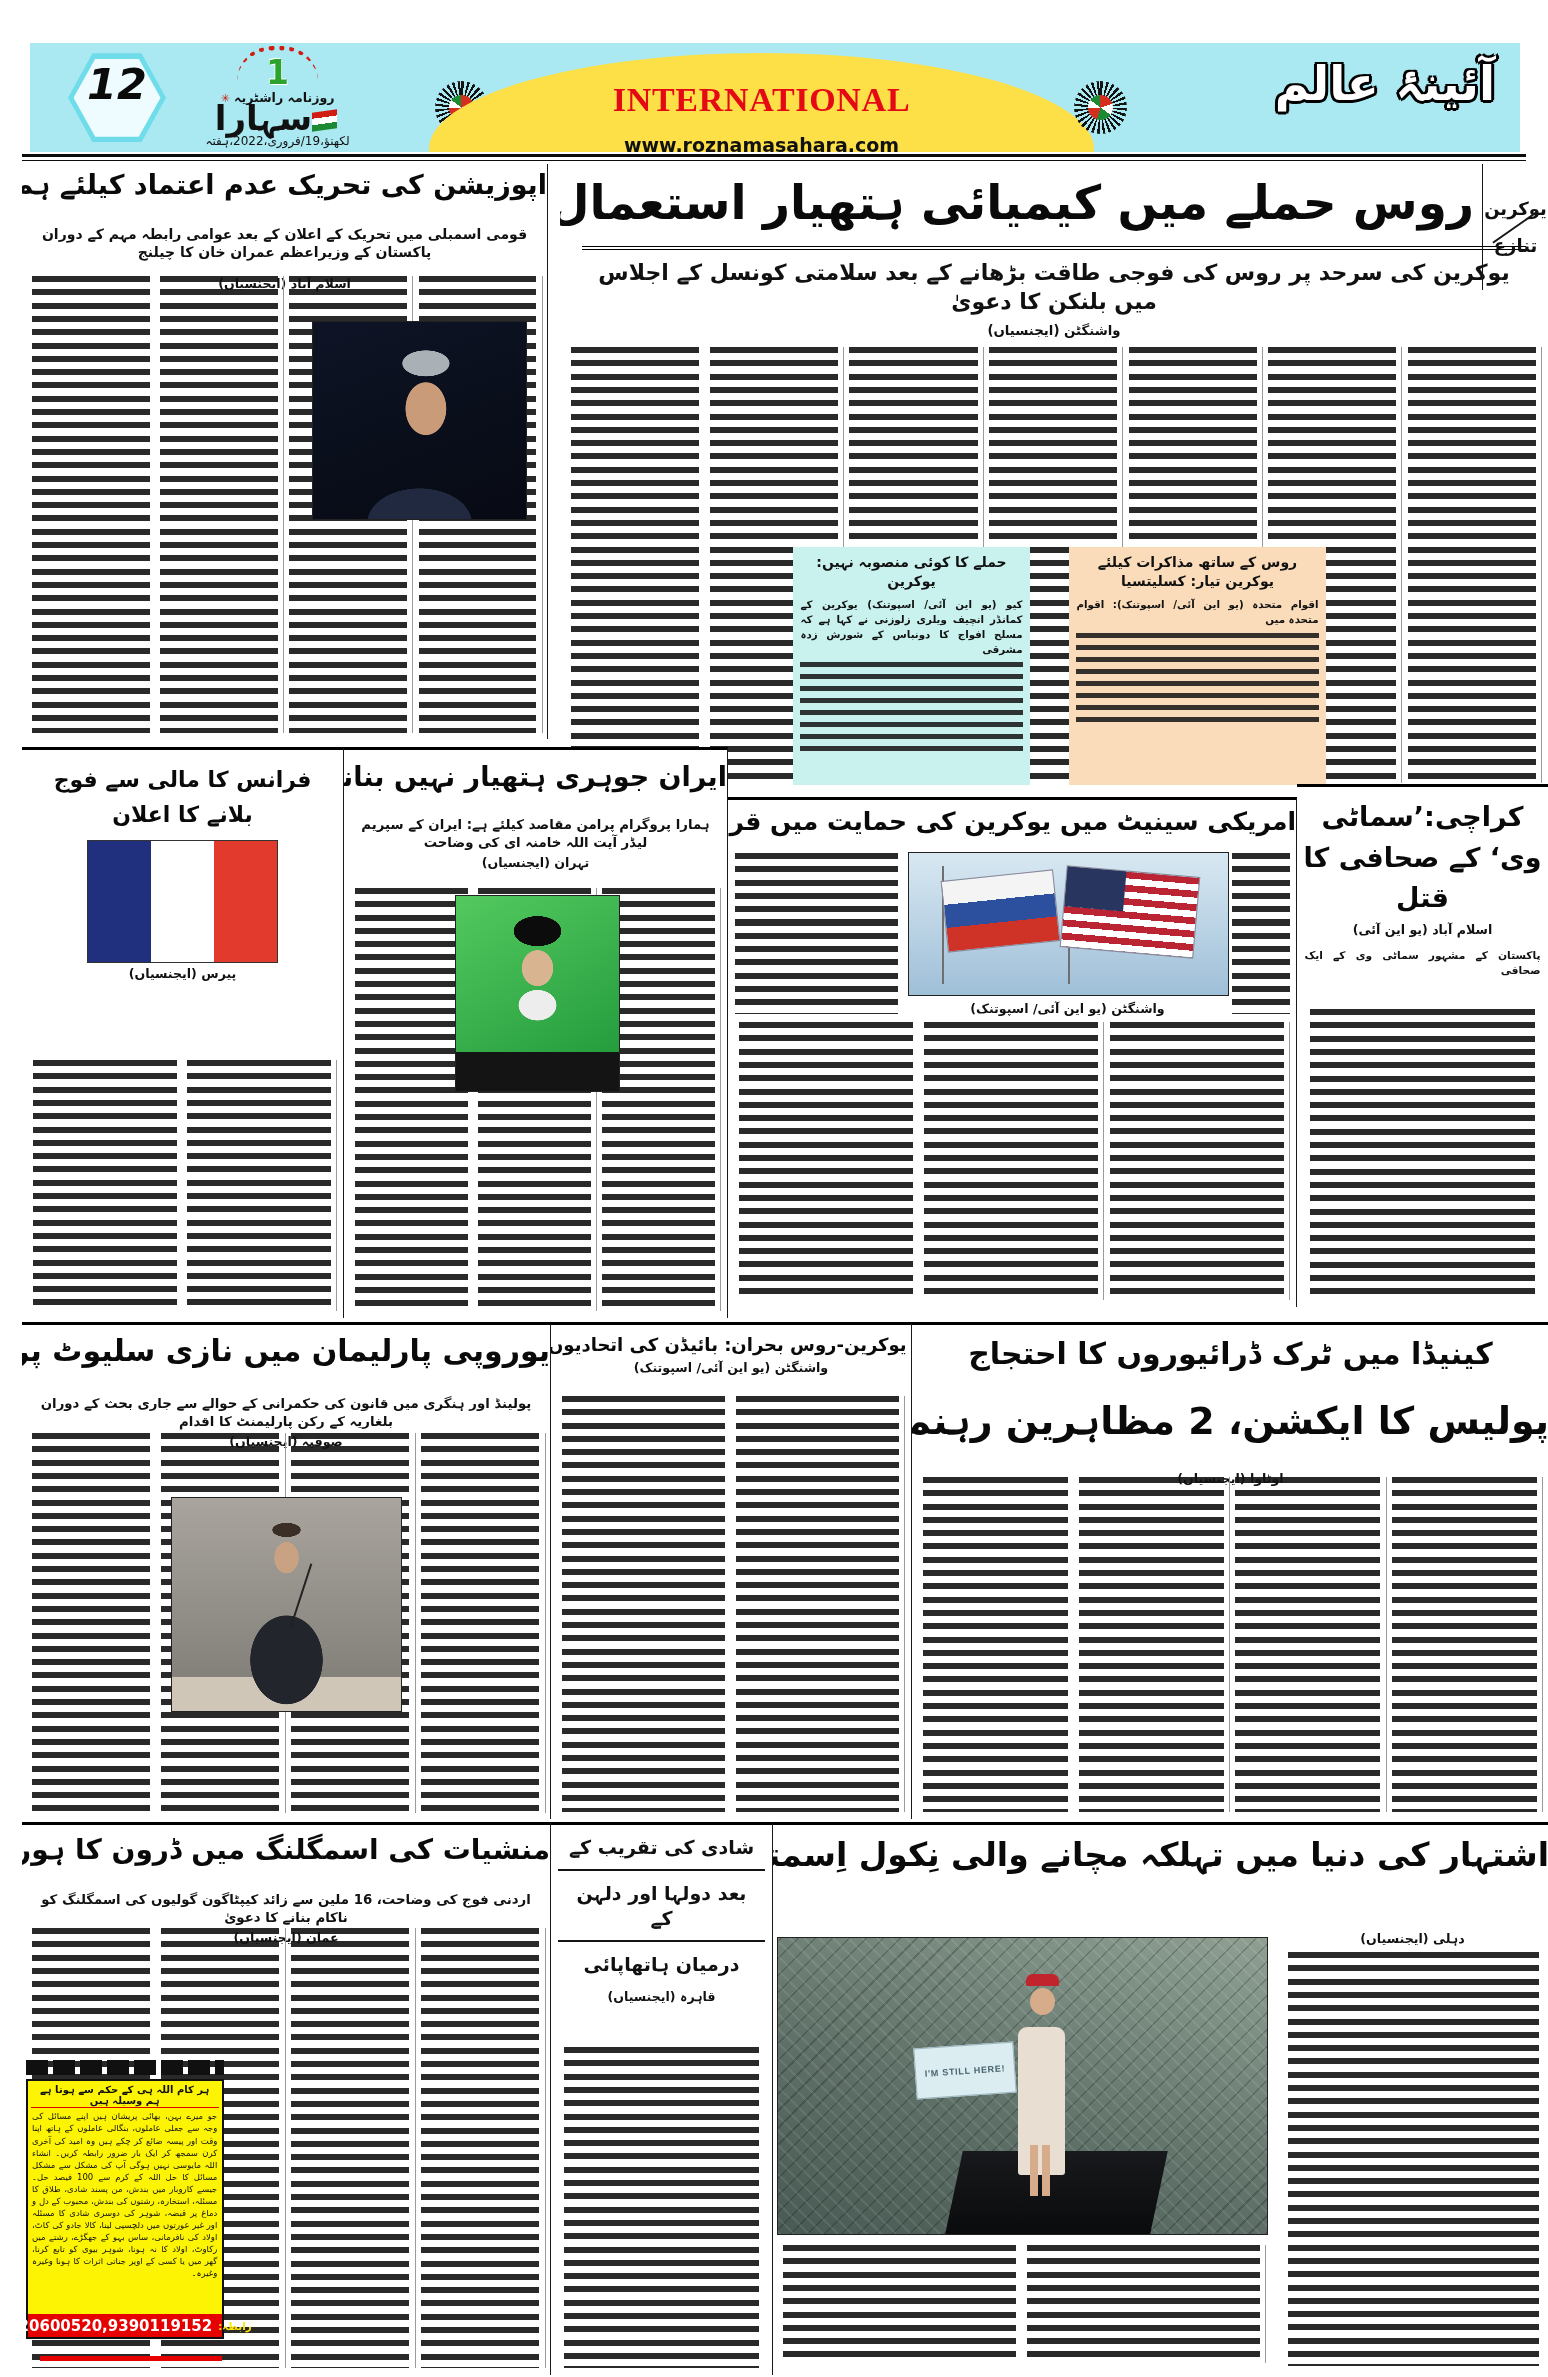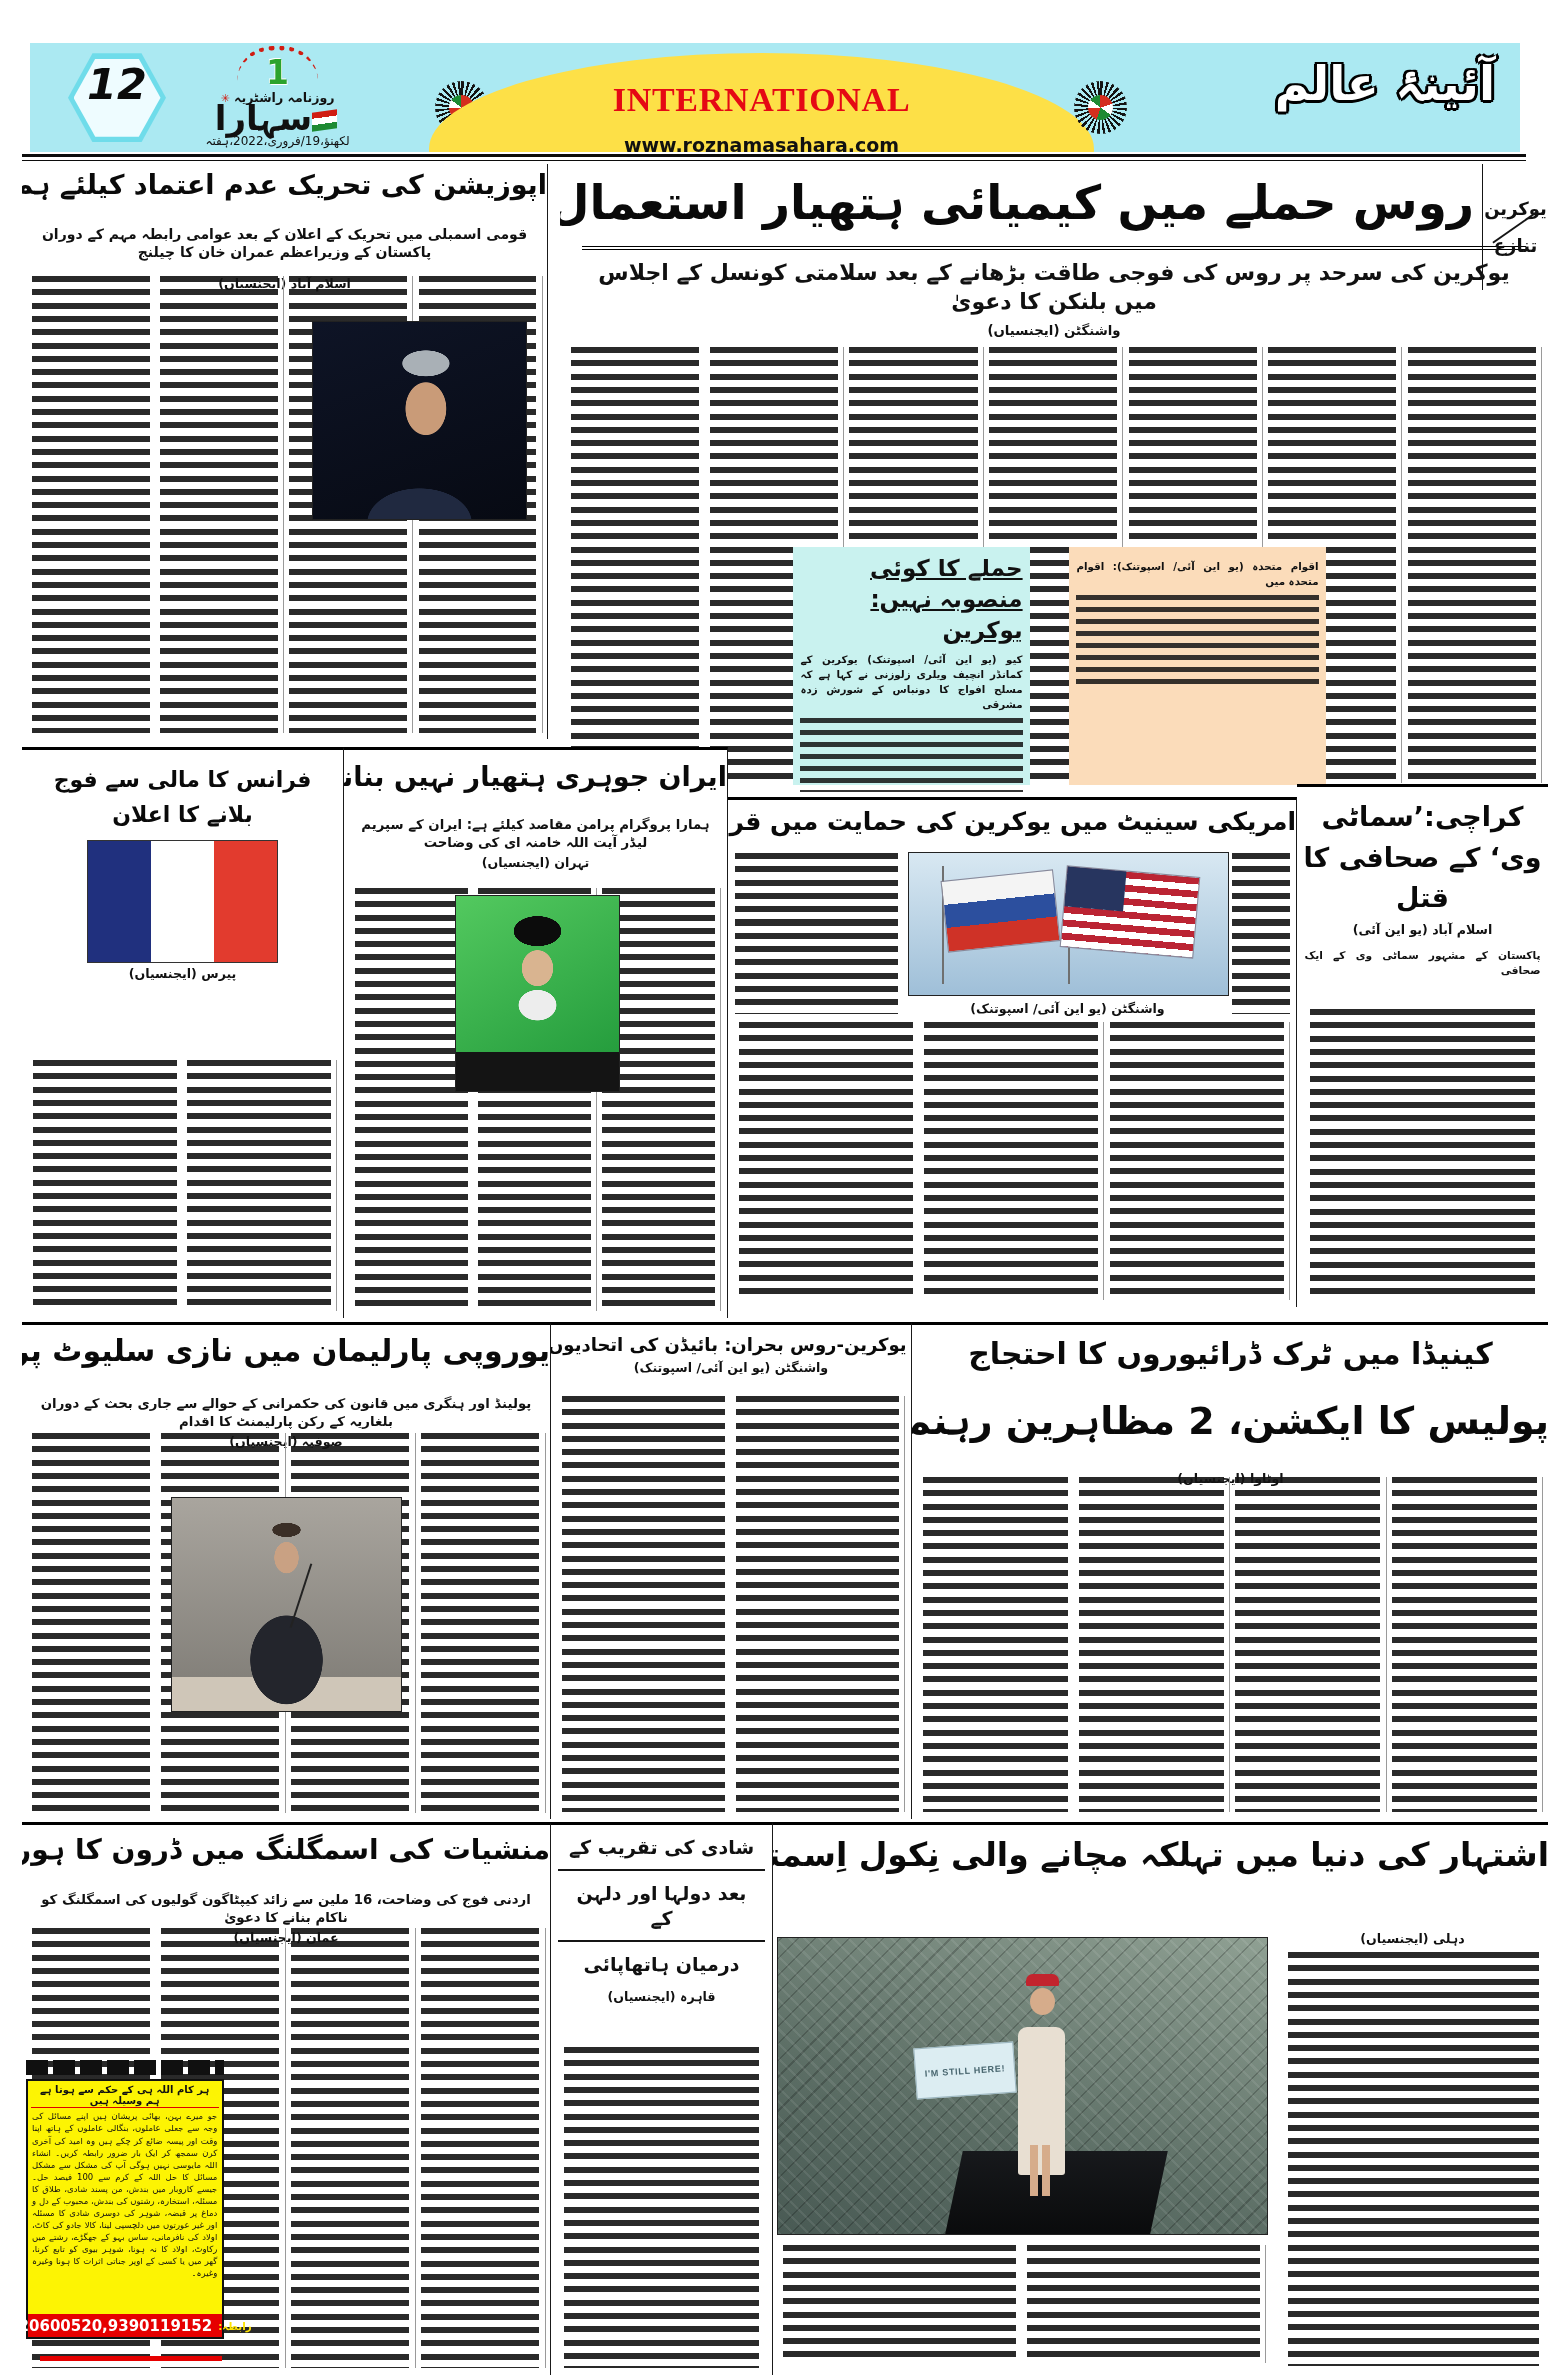--- a/index.html
+++ b/index.html
@@ -68,21 +68,21 @@
   #kick{position:absolute;right:0;top:0;width:65px;height:126px;border-right:0;border-left:1.5px solid #151515;
         display:flex;flex-direction:column;align-items:center;justify-content:center;font-weight:bold;font-size:18px;direction:rtl;}
   #kick .slash{width:55px;height:2.2px;background:#151515;transform:rotate(-35deg);margin:7.4px 0;}
   #st-main .hl.big{font-size:47px;margin:10.3px 74px 0 7.4px;white-space:nowrap;}
   #st-main .sub{font-size:22px;margin:13.3px 22px 0;border-top:4.4px double #000;padding-top:7.4px;}
   #st-main .byline{font-size:13.3px;margin-top:6px;}
   #st-main .cols{top:183px;left:6px;right:6px;bottom:9px;}
   .nbox{position:absolute;top:383px;height:238px;padding:6px 7.4px;box-sizing:border-box;direction:rtl;}
   #box-talks{right:222px;width:257px;background:#fbdcba;}
   #box-noplan{left:233px;width:237px;background:#c9f2ef;}
-  .nbox .bt{font-size:23px;font-weight:bold;text-align:right;line-height:1.35;text-decoration:underline;}
+  .nbox .bt{font-size:14px;font-weight:bold;text-align:center;line-height:1.35;}
   .nbox .bl{font-size:10.3px;font-weight:bold;text-align:justify;margin-top:6px;line-height:1.45;}
   .nbox .fill{height:89px;margin-top:6px;background-image:repeating-linear-gradient(to bottom,rgba(18,18,18,.85) 0 5.2px,rgba(0,0,0,0) 5.2px 12px);}
 
   
   #st-senate{left:728px;top:797px;width:569px;height:510px;}
   #st-senate .hl{font-size:25px;white-space:nowrap;margin-top:6px;}
   #ph-flags{left:180px;top:52px;width:319px;height:142px;background:linear-gradient(#d8e8f2 0%,#9fbfd8 100%);}
   #ph-flags .pole{position:absolute;width:2.2px;height:118px;background:#6f6f6f;top:13.3px;}
   #ph-flags .flag-ru{position:absolute;left:35px;top:22px;width:111px;height:70px;border:0.7px solid #889;
       background:linear-gradient(#f4f4f4 0 33%,#2c4f9e 33% 66%,#cf3227 66% 100%);transform:rotate(-6deg);}
@@ -261,20 +261,21 @@
           <div class="c"></div>
         </div>
       <div class="cw">
           <div class="c"></div>
         </div>
       <div class="cw">
           <div class="c"></div>
         </div>
     </div>
     <div class="nbox" id="box-talks">
+      <div class="bt">روس کے ساتھ مذاکرات کیلئے یوکرین تیار: کسلیتسیا</div>
       <div class="bl">اقوام متحدہ (یو این آئی/ اسپوتنک): اقوام متحدہ میں</div>
       <div class="fill"></div>
     </div>
     <div class="nbox" id="box-noplan">
       <div class="bt">حملے کا کوئی منصوبہ نہیں: یوکرین</div>
       <div class="bl">کیو (یو این آئی/ اسپوتنک) یوکرین کے کمانڈر انچیف ویلری زلوزنی نے کہا ہے کہ مسلح افواج کا دونباس کے شورش زدہ مشرقی</div>
       <div class="fill"></div>
     </div>
   </section>
 

